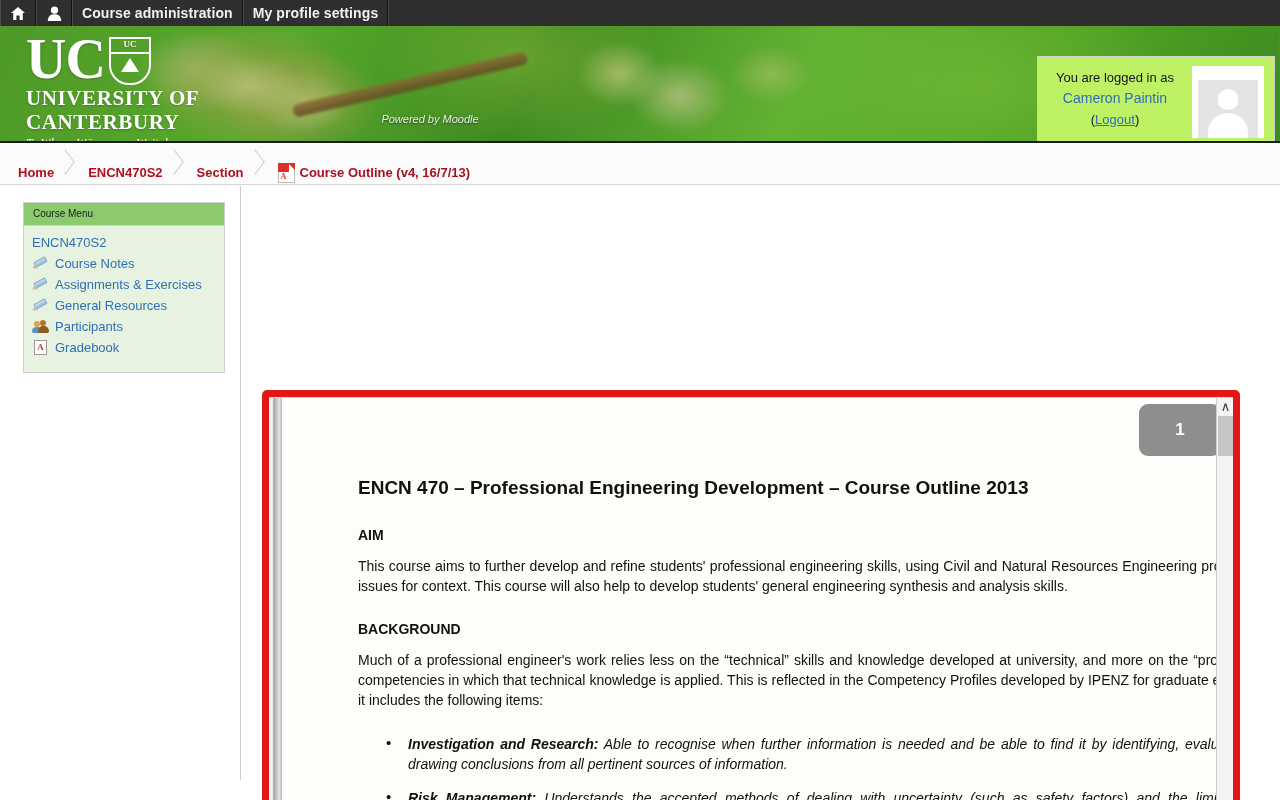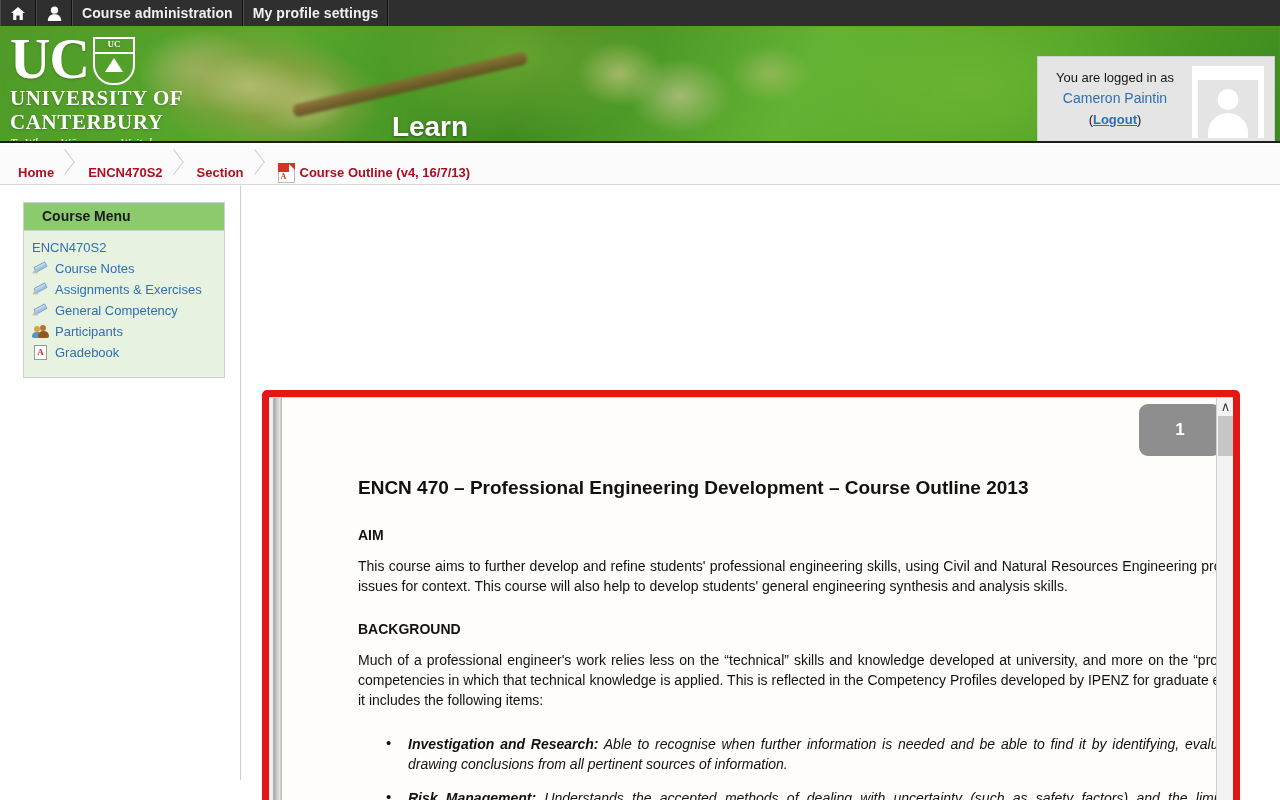--- a/index.html
+++ b/index.html
@@ -53,21 +53,21 @@
       linear-gradient(115deg, #4f9a28 0%, #57a82c 22%, #3f8a21 42%, #63b233 62%, #52a226 82%, #3c8a1f 100%);
     filter: blur(1.1px);
   }
   .banner-stem {
     position: absolute; left: 290px; top: 52px; width: 240px; height: 13px;
     background: linear-gradient(180deg, #8d6b34, #5f4820);
     transform: rotate(-13deg);
     border-radius: 6px; opacity: .85; filter: blur(1.4px);
   }
   .uc-logo {
-    position: absolute; left: 10px; top: 9px; width: 240px; color: #fff;
+    position: absolute; left: 26px; top: 9px; width: 240px; color: #fff;
     text-shadow: 0 1px 2px rgba(0,0,0,.25);
   }
   .uc-top { display: flex; align-items: flex-start; }
   .uc-letters {
     font-family: "Liberation Serif", serif;
     font-size: 56px; font-weight: bold; line-height: 48px; letter-spacing: -1px;
   }
   .uc-crest {
     width: 42px; height: 48px; margin-left: 4px; margin-top: 2px;
     border: 2px solid #fff; border-bottom-left-radius: 20px; border-bottom-right-radius: 20px;
@@ -101,30 +101,30 @@
   .learn-title {
     font-size: 28px; font-weight: bold; color: #ffffff; line-height: 30px;
     text-shadow: 0 1px 3px rgba(0,0,0,.45);
   }
   .learn-sub {
     font-size: 11px; font-style: italic; color: #ebebeb; line-height: 14px;
     text-shadow: 0 1px 2px rgba(0,0,0,.5);
   }
   .loginbox {
     position: absolute; left: 1037px; top: 30px; width: 238px; height: 104px;
-    background: #e5e5e5; border: 1px solid #cfcfcf;
+    background: #bef264; border: 1px solid #cfcfcf;
     display: flex; align-items: flex-start;
   }
   .login-text {
     flex: 1; text-align: center; padding-top: 10px; line-height: 21px;
   }
   .login-line1 { font-size: 13px; color: #15151a; }
   .login-user { font-size: 14px; color: #2f6fb5; }
   .login-logout-wrap { font-size: 13px; color: #15151a; }
-  .login-logout { color: #2f6fb5; text-decoration: underline; font-weight: bold; }
+  .login-logout { color: #2f6fb5; text-decoration: underline; }
   .avatar-frame {
     width: 72px; height: 72px; background: #fff; margin: 9px 10px 0 0;
     display: flex; align-items: flex-end; justify-content: center; overflow: hidden;
   }
   .avatar-inner {
     width: 60px; height: 58px; background: #e4e4e4; position: relative;
   }
   .avatar-head {
     position: absolute; left: 50%; transform: translateX(-50%); top: 9px;
     width: 21px; height: 21px; border-radius: 50%; background: #fff;
@@ -179,22 +179,22 @@
   .vdivider {
     position: absolute; left: 240px; top: 0; width: 1px; height: 594px; background: #cdcdcd;
   }
 
   
   .menu-block {
     position: absolute; left: 23px; top: 16px; width: 202px;
     background: #e7f3e0; border: 1px solid #cfcfcf;
   }
   .menu-head {
-    background: #8ccb6d; color: #1b1b1b; font-size: 14px; font-weight: bold;
-    padding: 5px 18px 6px; border-bottom: 1px solid #cfcfcf;
+    background: #8ccb6d; color: #1b1b1b; font-size: 10px; font-weight: normal;
+    padding: 5px 9px 6px; border-bottom: 1px solid #cfcfcf;
   }
   .menu-body { padding: 6px 0 14px 0; }
   .menu-row {
     display: flex; align-items: center; gap: 6px;
     padding: 2px 6px 2px 8px; min-height: 20px;
   }
   .menu-row .lbl {
     font-size: 13px; color: #2f6fb5; white-space: nowrap; line-height: 17px;
   }
   .menu-row.plain .lbl { color: #2f6fb5; }
@@ -334,21 +334,20 @@
           <div class="uc-crest-fig"></div>
         </div>
       </div>
       <div class="uc-name">UNIVERSITY OF</div>
       <div class="uc-name">CANTERBURY</div>
       <div class="uc-maori">Te Whare Wānanga o Waitaha</div>
 
     </div>
 
     <div class="learn-wrap">
-      <div class="learn-title">Learn</div>
       <div class="learn-sub">Powered by Moodle</div>
     </div>
 
     <div class="loginbox">
       <div class="login-text">
         <div class="login-line1">You are logged in as</div>
         <div class="login-user">Cameron Paintin</div>
         <div class="login-logout-wrap"><span>(</span><span class="login-logout">Logout</span><span>)</span></div>
       </div>
       <div class="avatar-frame">
@@ -410,21 +409,21 @@
               <span class="tip"></span>
             </span>
           <span class="lbl">Assignments &amp; Exercises</span>
         </div>
 
         <div class="menu-row">
           <span class="mi mi-pencil">
               <span class="body"></span>
               <span class="tip"></span>
             </span>
-          <span class="lbl">General Competency</span>
+          <span class="lbl">General Resources</span>
         </div>
 
 
         <div class="menu-row">
           <span class="mi mi-people">
               <span class="h1"></span>
               <span class="b1"></span>
               <span class="h2"></span>
               <span class="b2"></span>
             </span>

